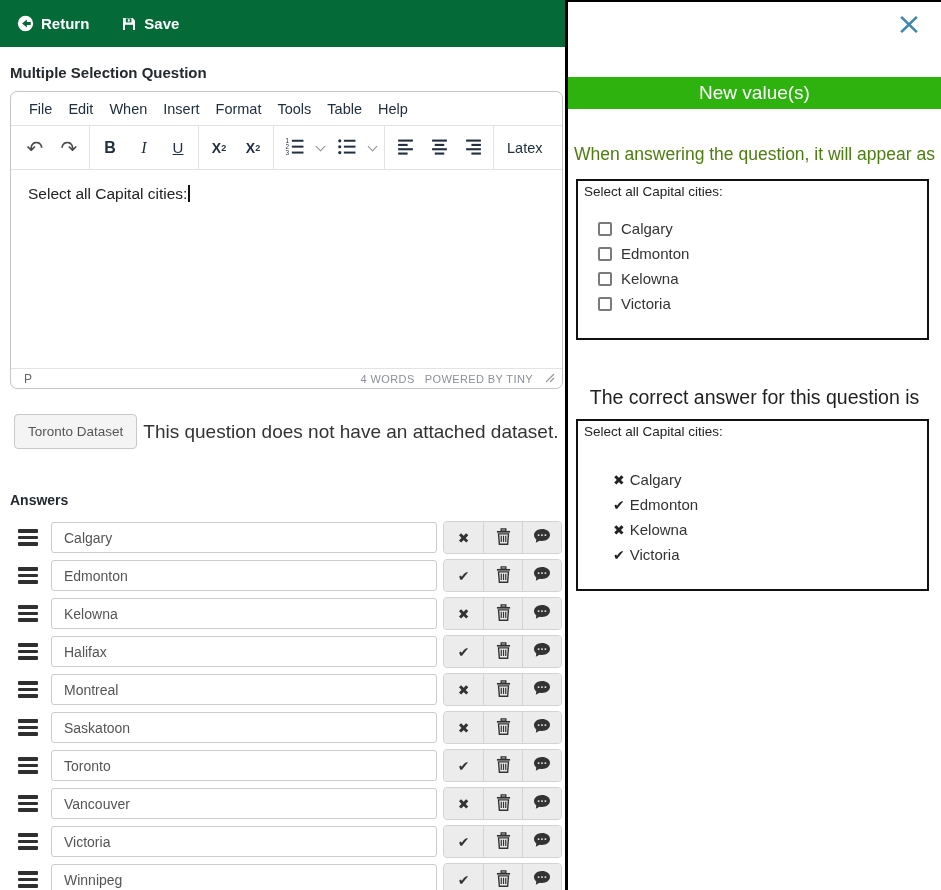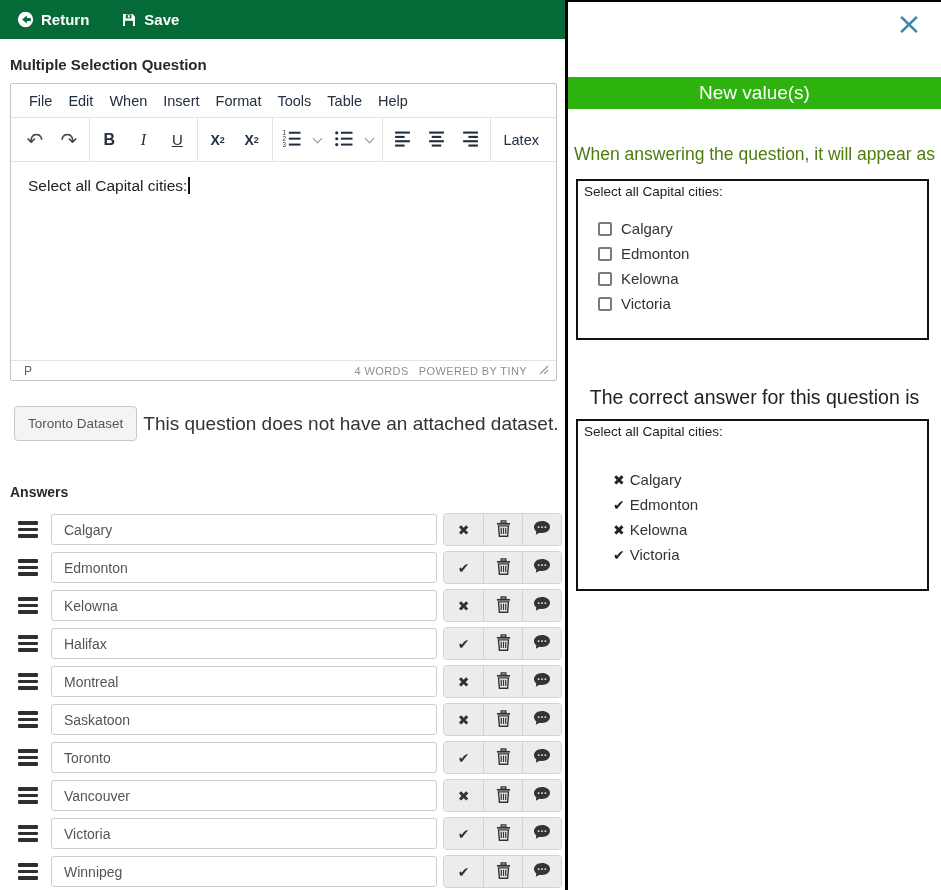--- a/index.html
+++ b/index.html
@@ -1,27 +1,27 @@
 <!DOCTYPE html>
 <html><head>
 <meta charset="utf-8">
 <style>
   * { margin:0; padding:0; box-sizing:border-box; }
   html,body { width:941px; height:890px; background:#fff; font-family:"Liberation Sans", sans-serif; overflow:hidden; }
   .left-col { position:absolute; left:0; top:0; width:565px; height:890px; background:#fff; }
 
   
-  .topbar { height:39px; background:#046a38; display:flex; align-items:center; padding-left:17px; gap:32px; }
+  .topbar { height:47px; background:#046a38; display:flex; align-items:center; padding-left:17px; gap:32px; }
   .topbar-item { display:flex; align-items:center; gap:7px; color:#fff; font-size:15px; font-weight:600; cursor:pointer; }
   .topbar-item svg { display:block; }
 
   .q-title { margin:17px 0 10px 10px; font-size:15px; font-weight:700; color:#24292e; }
 
   
-  .editor { margin:0 8px 0 10px; border:1px solid #c4c4c4; border-radius:2px; background:#fff; }
+  .editor { margin:0 2px 0 10px; border:1px solid #c4c4c4; border-radius:7px; background:#fff; }
   .menubar { display:flex; align-items:center; padding:2px 10px; height:33px; }
   .menu-item { padding:4px 8px; font-size:14.5px; color:#222f3e; cursor:pointer; }
   .toolbar { display:flex; align-items:stretch; height:44px; border-top:1px solid #e3e3e3; padding:0 4px; }
   .tb-group { display:flex; align-items:center; padding:0 3px; }
   .tb-sep { width:1px; background:#e3e3e3; }
   .tb-btn { width:34px; height:34px; display:flex; align-items:center; justify-content:center; background:none; border:none; color:#222f3e; cursor:pointer; font-family:"Liberation Sans", sans-serif; }
   .tb-btn.wide { width:auto; padding:0 10px; font-size:14.5px; }
   .tb-btn .arr { font-size:20px; color:#4a4a4a; line-height:1; }
   .tb-bold { font-size:16px; font-weight:700; }
   .tb-italic { font-size:16px; font-style:italic; font-family:"Liberation Serif", serif; }

